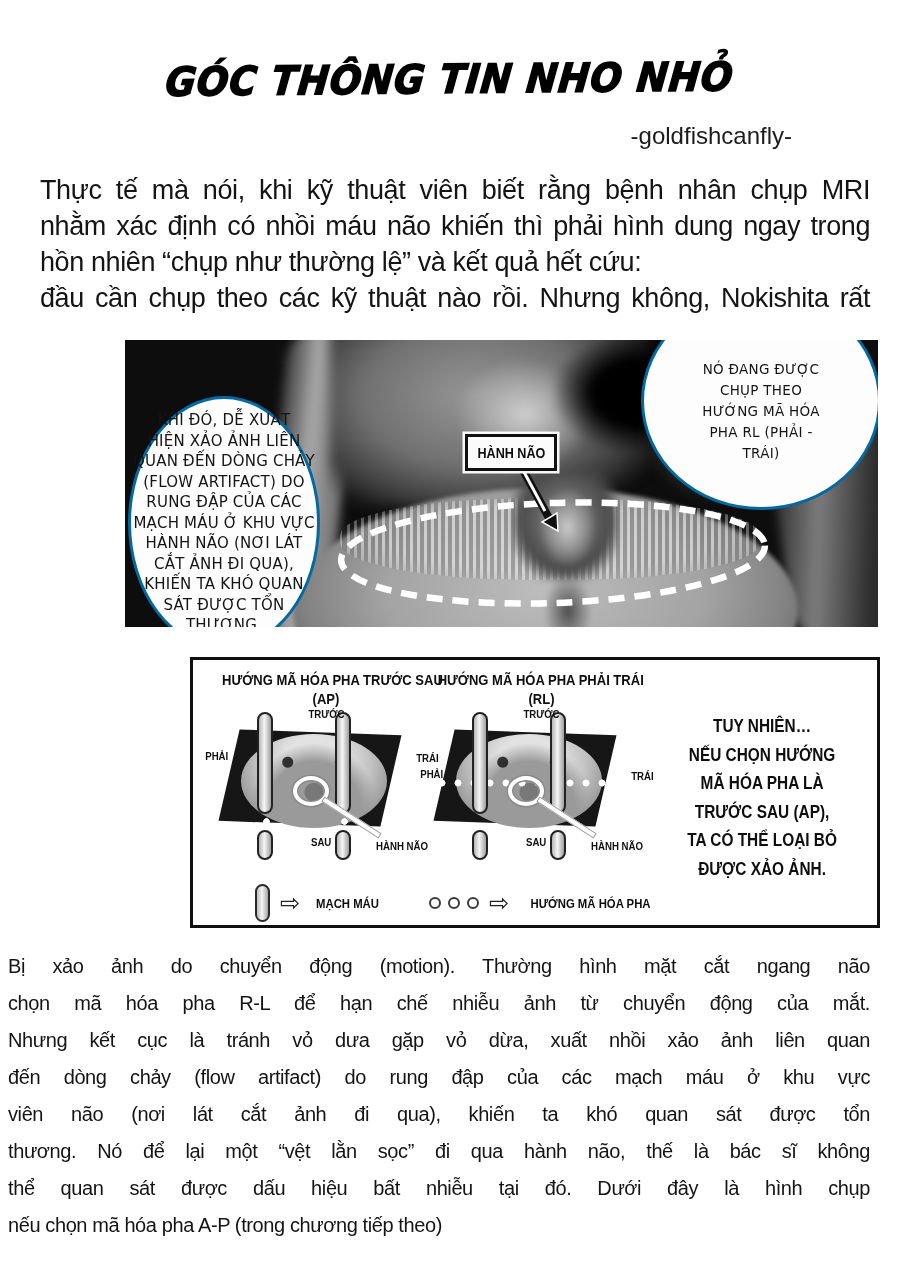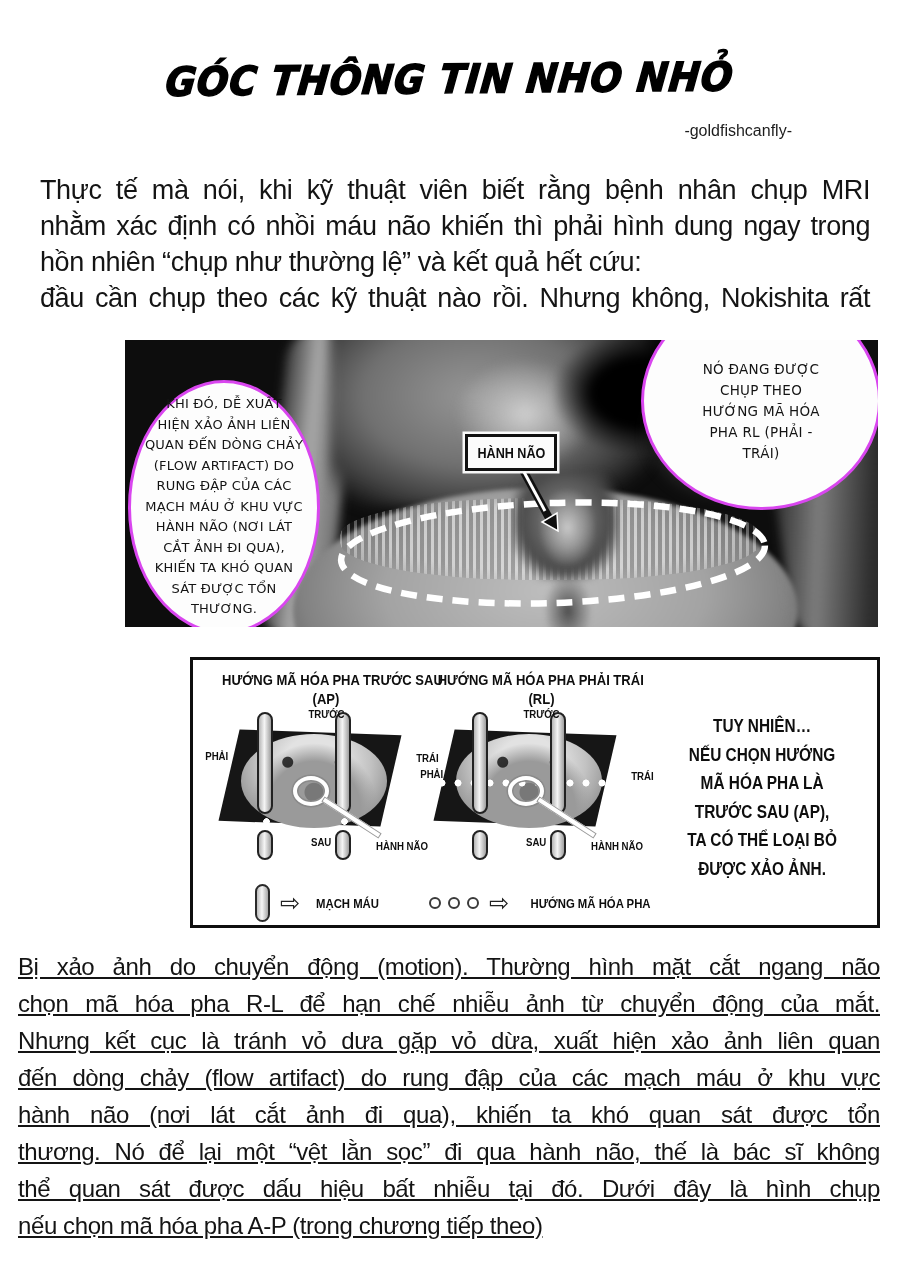--- a/index.html
+++ b/index.html
@@ -4,28 +4,28 @@
 <style>
   html,body{margin:0;padding:0;background:#e8e8e8;}
   .page{position:relative;width:900px;height:1271px;background:#ffffff;overflow:hidden;
         font-family:"Liberation Sans",sans-serif;color:#111;}
 
   
   .title-wrap{position:absolute;top:58px;left:0;width:900px;text-align:center;}
   .page-title{display:inline-block;font-family:"DejaVu Sans",sans-serif;font-weight:bold;font-style:italic;
         font-size:37px;letter-spacing:1px;color:#000;-webkit-text-stroke:1.4px #000;
         transform:skewX(-6deg) scaleY(1.08) rotate(-.5deg);}
-  .credit{position:absolute;top:122px;right:108px;font-size:16px;color:#1c1c1c;}
+  .credit{position:absolute;top:122px;right:108px;font-size:24px;color:#1c1c1c;}
 
   
   .para{position:absolute;color:#141414;}
   .para .jline{text-align:justify;text-align-last:justify;white-space:nowrap;}
   .para .jline.last{text-align-last:left;white-space:normal;}
   .para1{left:40px;top:172px;width:830px;font-size:27px;line-height:36px;letter-spacing:-0.4px;}
-  .para2{left:18px;top:948px;width:862px;font-size:24px;line-height:37px;letter-spacing:-0.4px;text-decoration:underline;}
+  .para2{left:8px;top:948px;width:862px;font-size:20px;line-height:37px;letter-spacing:-0.4px;}
 
   
   .mri-panel{position:absolute;left:125px;top:340px;width:753px;height:287px;background:#0d0d0d;overflow:hidden;}
   .mri-art{position:absolute;inset:0;}
   .mri-art div{position:absolute;}
   .a1{left:148px;top:-12px;width:70px;height:312px;background:linear-gradient(90deg,#3a3a3a,#a9a9a9 45%,#6f6f6f);
       border-radius:35px;filter:blur(5px);transform:rotate(6deg);}
   .a2{left:205px;top:-18px;width:320px;height:185px;
       background:radial-gradient(ellipse at 45% 40%,#969696 0%,#707070 45%,#3c3c3c 70%,rgba(0,0,0,0) 85%);filter:blur(6px);}
   .a3{left:330px;top:18px;width:140px;height:112px;background:radial-gradient(#cfcfcf,rgba(0,0,0,0) 70%);filter:blur(5px);}
@@ -39,25 +39,25 @@
       mask-image:radial-gradient(ellipse,#000 55%,transparent 98%);}
   .a8{left:388px;top:132px;width:105px;height:108px;
       background:radial-gradient(ellipse at 50% 45%,#6b6b6b 30%,#4a4a4a 60%,rgba(0,0,0,0) 80%);filter:blur(3px);}
   .a9{left:415px;top:150px;width:55px;height:75px;background:radial-gradient(#c9c9c9,rgba(0,0,0,0) 75%);filter:blur(2px);}
   .a10{left:652px;top:35px;width:115px;height:265px;border-radius:40px;
       background:linear-gradient(100deg,rgba(0,0,0,0),#7d7d7d 40%,#2c2c2c 75%);filter:blur(5px);transform:rotate(-8deg);}
   .a11{left:420px;top:235px;width:46px;height:72px;background:radial-gradient(#4e4e4e,rgba(0,0,0,0) 75%);filter:blur(2px);}
 
   .mri-svg{position:absolute;inset:0;z-index:2;}
 
-  .bubble{position:absolute;background:#fdfdfd;border:3px solid #d946ef;border-radius:50%;z-index:4;
+  .bubble{position:absolute;background:#fdfdfd;border:3px solid #0369a1;border-radius:50%;z-index:4;
       display:flex;align-items:center;justify-content:center;text-align:center;
       font-family:"DejaVu Sans",sans-serif;color:#141414;}
   .bubble .btxt{white-space:pre-line;}
-  .bubble-left{left:3px;top:40px;width:186px;height:248px;font-size:13px;line-height:20.5px;letter-spacing:.2px;}
+  .bubble-left{left:3px;top:56px;width:186px;height:248px;font-size:15px;line-height:20.5px;letter-spacing:.2px;}
   .bubble-right{left:516px;top:-48px;width:240px;height:218px;font-size:13.5px;line-height:21px;letter-spacing:.3px;
       box-sizing:border-box;padding-top:20px;}
 
   .callout{position:absolute;left:340px;top:94px;width:92px;height:37px;z-index:3;background:#fbfbfb;
       border:3px solid #111;box-shadow:0 0 0 2.5px rgba(255,255,255,.95);box-sizing:border-box;
       display:flex;align-items:center;justify-content:center;}
 
   
   .cond{display:inline-block;font-weight:bold;font-family:"Liberation Sans",sans-serif;
       transform:scaleX(.84);transform-origin:center;white-space:nowrap;color:#0e0e0e;}
@@ -247,21 +247,21 @@
           <i></i>
         </span>
       <span class="arrow">⇨</span>
       <span class="ltxt"><span class="cond">HƯỚNG MÃ HÓA PHA</span></span>
     </div>
   </div>
 
   <div class="para para2">
     <div class="jline">Bị xảo ảnh do chuyển động (motion). Thường hình mặt cắt ngang não</div>
     <div class="jline">chọn mã hóa pha R-L để hạn chế nhiễu ảnh từ chuyển động của mắt.</div>
-    <div class="jline">Nhưng kết cục là tránh vỏ dưa gặp vỏ dừa, xuất hiện xảo ảnh liên quan</div>
+    <div class="jline">Nhưng kết cục là tránh vỏ dưa gặp vỏ dừa, xuất nhồi xảo ảnh liên quan</div>
     <div class="jline">đến dòng chảy (flow artifact) do rung đập của các mạch máu ở khu vực</div>
-    <div class="jline">hành não (nơi lát cắt ảnh đi qua), khiến ta khó quan sát được tổn</div>
+    <div class="jline">viên não (nơi lát cắt ảnh đi qua), khiến ta khó quan sát được tổn</div>
     <div class="jline">thương. Nó để lại một “vệt lằn sọc” đi qua hành não, thế là bác sĩ không</div>
     <div class="jline">thể quan sát được dấu hiệu bất nhiễu tại đó. Dưới đây là hình chụp</div>
     <div class="jline last">nếu chọn mã hóa pha A-P (trong chương tiếp theo)</div>
   </div>
 
 </div>
 
 </body></html>

